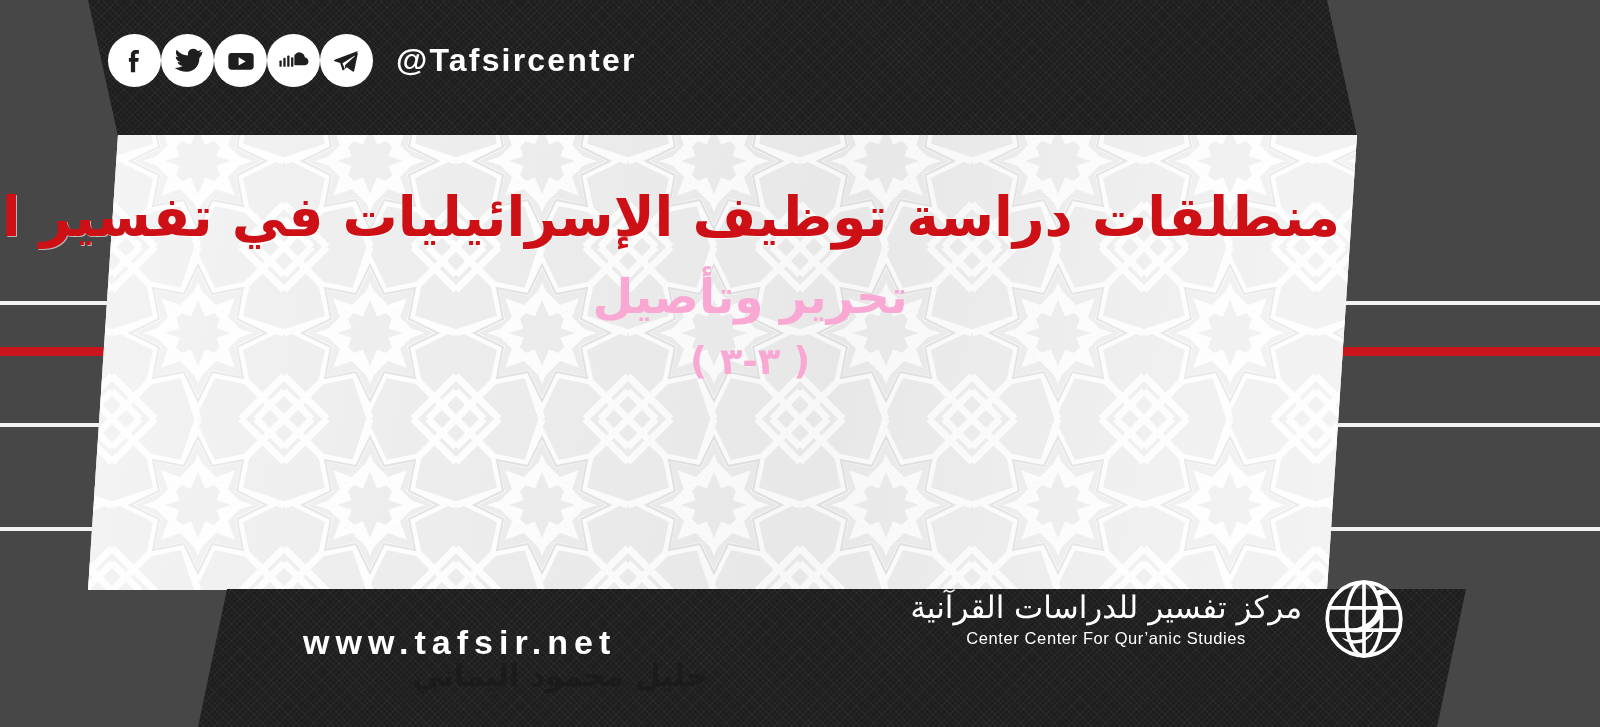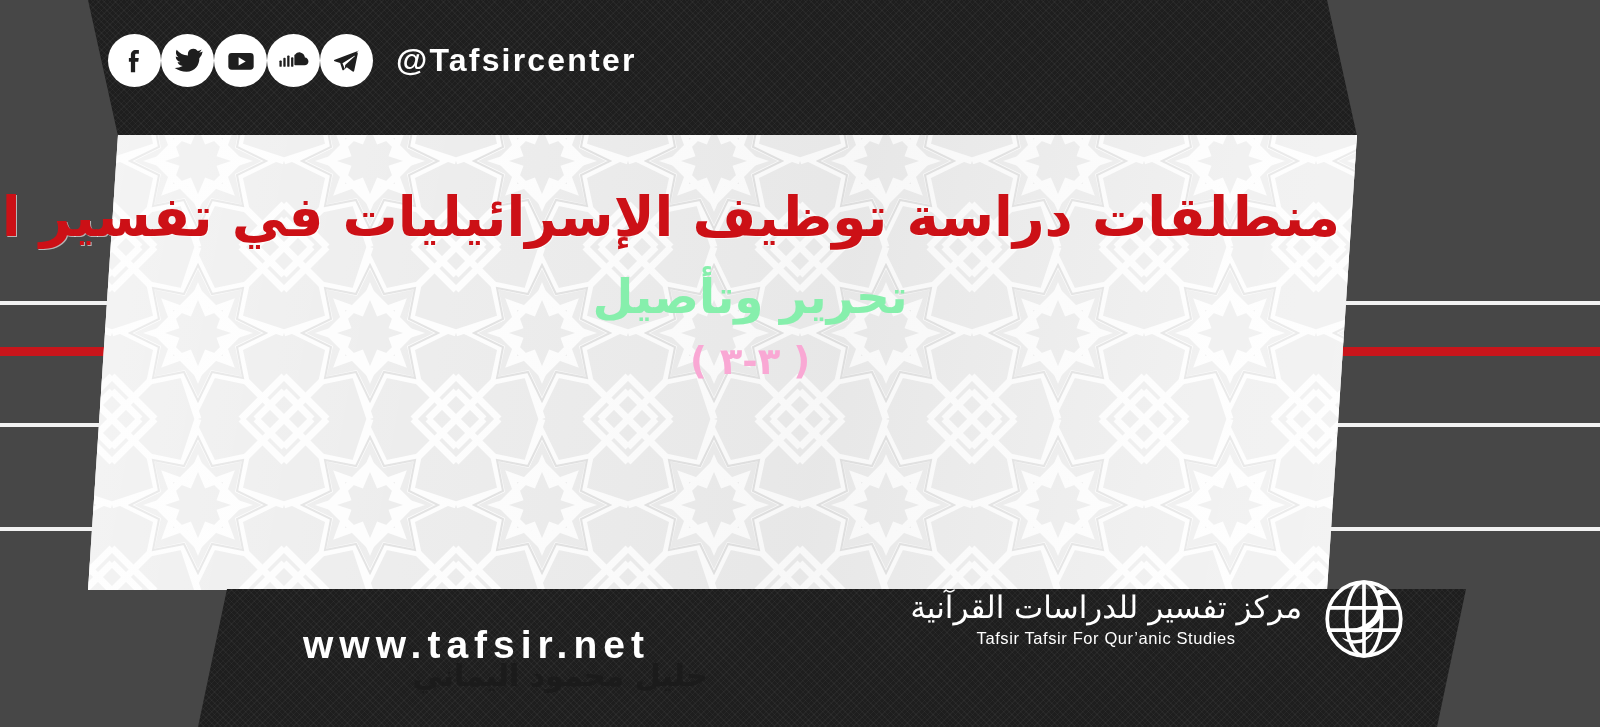--- a/index.html
+++ b/index.html
@@ -134,21 +134,21 @@
   .title-main {
     color: #cc1016;
     font-size: 55px;
     font-weight: bold;
     line-height: 1.15;
     white-space: nowrap;
     text-shadow: 1px 1px 0 rgba(255,255,255,0.6);
     font-family: "DejaVu Sans", "Liberation Sans", sans-serif;
   }
   .title-sub {
-    color: #86efac;
+    color: #f9a8d4;
     font-size: 47px;
     font-weight: bold;
     margin-top: 20px;
     font-family: "DejaVu Sans", "Liberation Sans", sans-serif;
   }
   .title-part {
     color: #f9a8d4;
     font-size: 37px;
     font-weight: bold;
     margin-top: 16px;
@@ -168,21 +168,21 @@
     z-index: 5;
     font-family: "DejaVu Sans", "Liberation Sans", sans-serif;
   }
 
   
   .site-url {
     position: absolute;
     left: 303px;
     top: 623px;
     color: #ffffff;
-    font-size: 39px;
+    font-size: 34px;
     font-weight: bold;
     letter-spacing: 6px;
     z-index: 6;
     white-space: nowrap;
   }
   .logo-lockup {
     position: absolute;
     right: 190px;
     top: 573px;
     display: flex;
@@ -297,21 +297,21 @@
     <div class="title-sub">تحرير وتأصيل</div>
     <div class="title-part">( ٣-٣ )</div>
     <div class="author">خليل محمود اليماني</div>
   </div>
 
   <div class="site-url">www.tafsir.net</div>
 
   <div class="logo-lockup">
     <div class="logo-text">
       <div class="logo-arabic">مركز تفسير للدراسات القرآنية</div>
-      <div class="logo-latin">Tafsir Tafsir For Qur’anic Studies</div>
+      <div class="logo-latin">Center Center For Qur’anic Studies</div>
     </div>
     <svg class="logo-globe" viewBox="0 0 100 100">
       <g fill="none" stroke="#ffffff" stroke-width="4">
         <circle cx="50" cy="50" r="40"></circle>
         <ellipse cx="50" cy="50" rx="19" ry="40"></ellipse>
         <line x1="50" y1="10" x2="50" y2="90"></line>
         <line x1="11" y1="38" x2="89" y2="38"></line>
         <line x1="10" y1="62" x2="90" y2="62"></line>
       </g>
       <path d="M62 20c5-3 11-2 14 2-4 0-7 1-9 3 4 6 5 14 2 21-3 8-10 14-18 17-9 3-19 2-27-3 9 2 19 1 27-4 8-4 13-12 14-21 0-6-1-11-3-15z" fill="#ffffff"></path>

